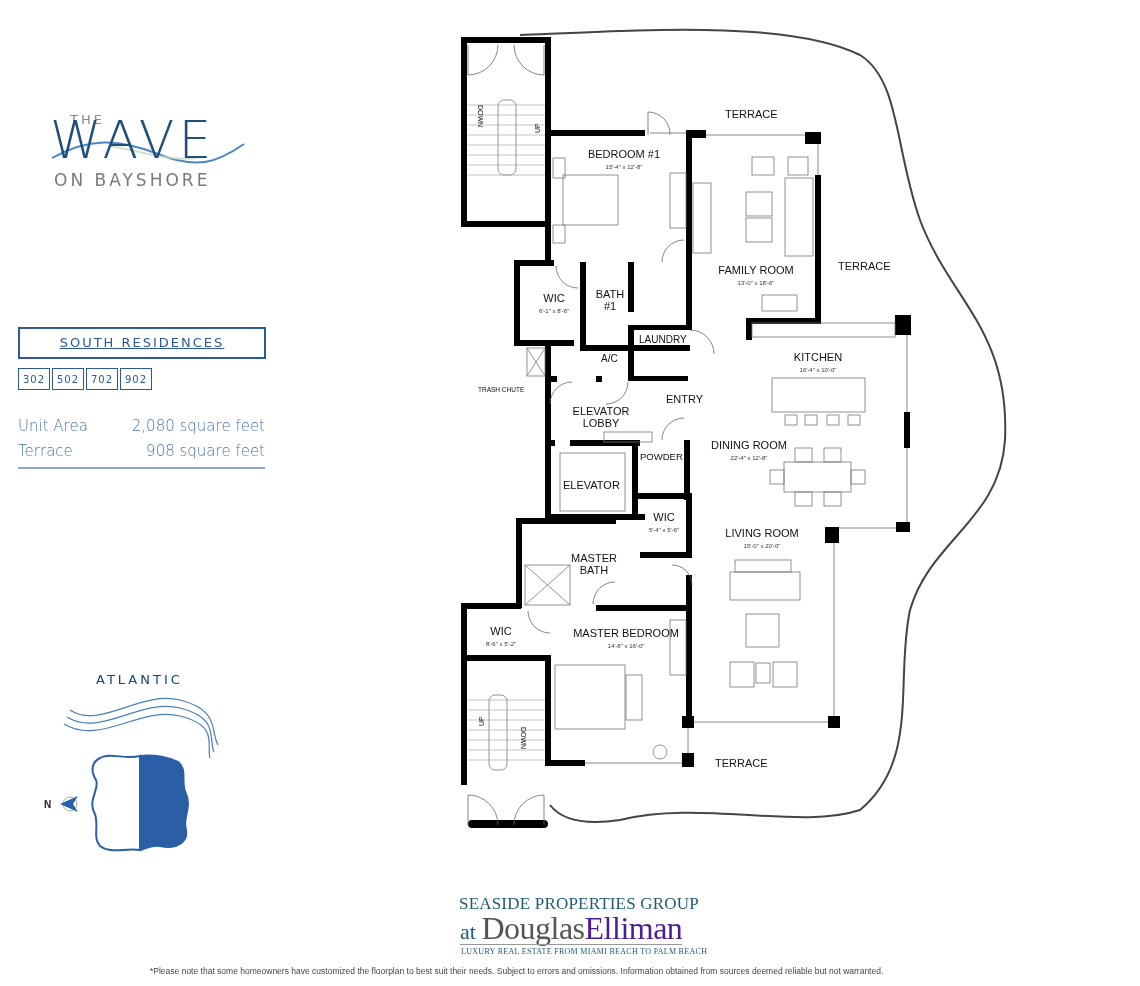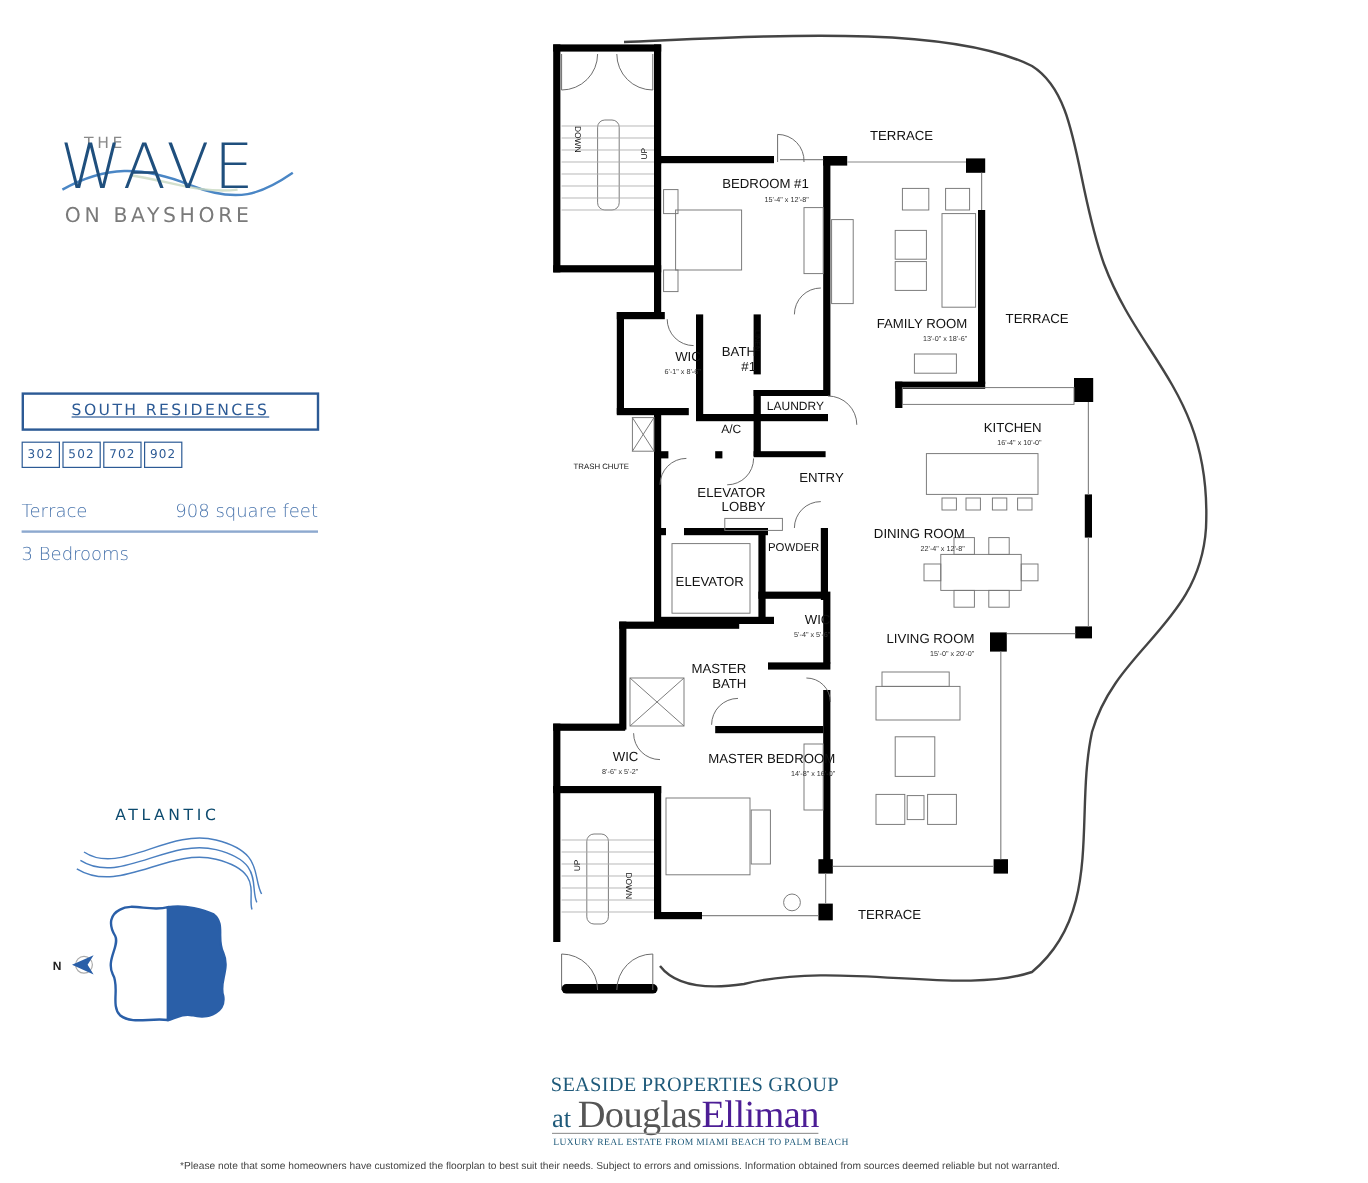--- a/index.html
+++ b/index.html
@@ -19,21 +19,21 @@
   .unit { width:32px; height:22px; border:1.5px solid #2c5a95; color:#2c5a95; font-size:10px; letter-spacing:1px; text-align:center; line-height:22px; box-sizing:border-box; font-family:"DejaVu Sans", sans-serif; }
 
   .stats { left:18px; top:414px; width:247px; color:#4a75ad; font-size:15px; font-family:"DejaVu Sans", sans-serif; font-weight:300; }
   .stat-row { display:flex; justify-content:space-between; height:25px; line-height:25px; }
   .stat-div { height:1.5px; background:#8da9cf; margin:3px 0 6px 0; }
 
   
   .atlantic { left:96px; top:672px; font-size:13px; letter-spacing:3px; color:#0c4a6e; font-family:"DejaVu Sans", sans-serif; }
 
   
-  .room { position:absolute; font-size:11px; color:#111; text-align:right; line-height:12px; }
+  .room { position:absolute; font-size:11px; color:#111; text-align:center; line-height:12px; }
   .room .dim { font-size:6px; color:#333; display:block; margin-top:1px; }
   .lbl { position:absolute; font-size:11px; color:#111; }
 
   
   .seaside { left:459px; top:894px; font-family:"Liberation Serif", serif; color:#1f5a7a; font-size:17px; letter-spacing:0.2px; }
   .de-row { left:460px; top:910px; font-family:"Liberation Serif", serif; }
   .de-at { font-size:22px; color:#1f5a7a; }
   .de-douglas { font-size:32px; color:#555; letter-spacing:-0.5px; }
   .de-elliman { font-size:32px; color:#4c1d95; letter-spacing:-0.5px; }
   .de-rule { left:460px; top:944px; width:222px; height:1px; background:#999; }
@@ -56,27 +56,28 @@
 <div class="abs res-box">SOUTH RESIDENCES</div>
 <div class="abs units">
   <div class="unit">302</div>
   <div class="unit">502</div>
   <div class="unit">702</div>
   <div class="unit">902</div>
 </div>
 
 <div class="abs stats">
   <div class="stat-row">
+    <span>Unit Area</span>
+    <span>2,080 square feet</span>
+  </div>
+  <div class="stat-row">
     <span>Terrace</span>
     <span>908 square feet</span>
   </div>
   <div class="stat-div"></div>
-  <div class="stat-row">
-    <span>3 Bedrooms</span>
-  </div>
 </div>
 
 <div class="abs atlantic">ATLANTIC</div>
 <svg class="abs" style="left:30px;top:690px;" width="200" height="170" viewBox="0 0 200 170">
   <g fill="none" stroke="#4a7fc0" stroke-width="1.2">
     <path d="M40 20 C70 40, 110 0, 150 10 S180 40, 188 55"></path>
     <path d="M37 27 C70 48, 110 8, 150 18 S178 48, 184 62"></path>
     <path d="M34 34 C70 56, 110 16, 150 26 S176 56, 180 68"></path>
   </g>
   <path d="M70 68 C80 62, 95 70, 110 66 L110 160 C95 158, 80 164, 70 156 C62 148, 70 132, 64 122 C58 110, 70 98, 66 90 C60 80, 62 72, 70 68 Z" fill="#fff" stroke="#2a5fa8" stroke-width="2"></path>

